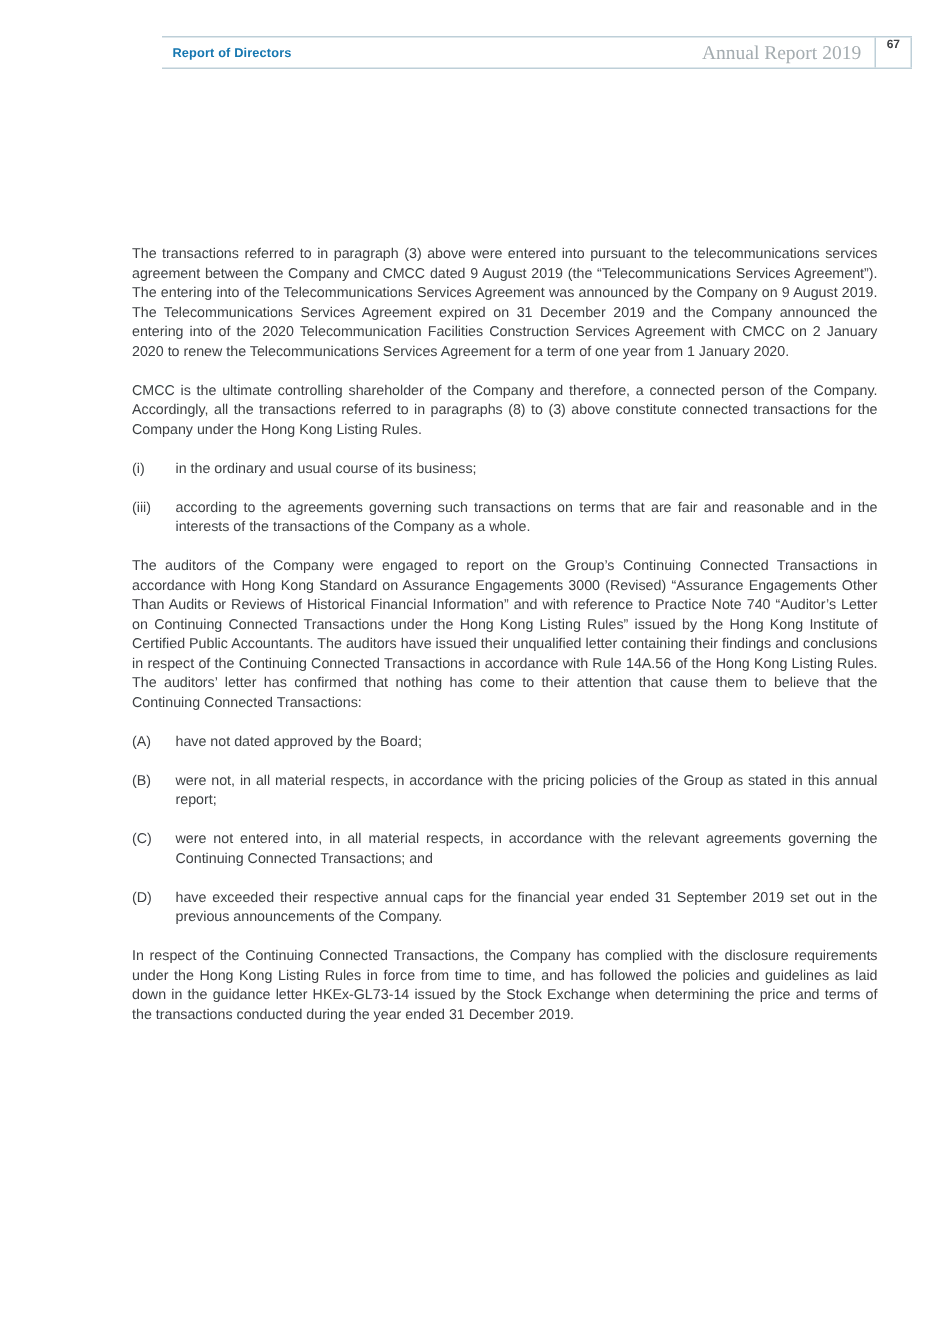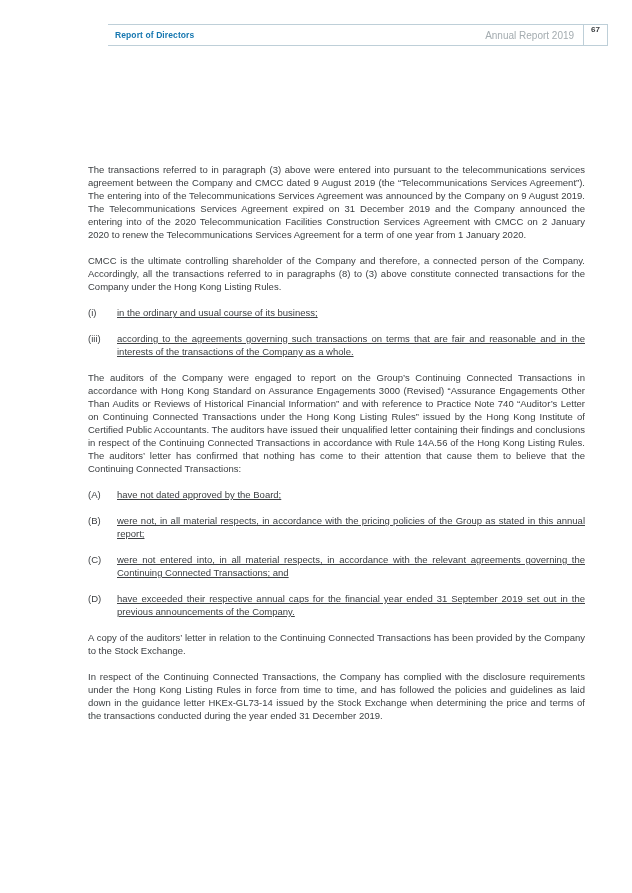--- a/index.html
+++ b/index.html
@@ -30,23 +30,24 @@
     color: #1677b0;
     font-weight: bold;
     font-size: 8.5px;
     letter-spacing: 0.1px;
     align-self: center;
     padding-left: 7px;
   }
   .header-spacer { flex: 1; }
   .report-name {
     color: #a4acb0;
-    font-size: 10px;
+    font-size: 13px;
     align-self: center;
     padding-right: 9px;
+    font-family: Liberation Serif, serif;
   }
   .page-number-cell {
     border-left: 1px solid #becfd8;
     border-right: 1px solid #becfd8;
     display: flex;
     align-items: flex-start;
     padding: 0 7px;
   }
   .page-number {
     font-size: 8px;
@@ -71,21 +72,20 @@
     display: flex;
     margin-bottom: 13px;
   }
   .list-marker {
     width: 29px;
     flex-shrink: 0;
   }
   .list-text {
     flex: 1;
     text-align: justify;
-    text-decoration: underline;
   }
 </style>
 </head>
 <body>
 
 <div class="page">
 
   <div class="running-header">
     <span class="header-title">Report of Directors</span>
     <span class="header-spacer"></span>
@@ -123,19 +123,18 @@
     </div>
     <div class="list-item">
       <span class="list-marker">(C)</span>
       <span class="list-text">were not entered into, in all material respects, in accordance with the relevant agreements governing the Continuing Connected Transactions; and</span>
     </div>
     <div class="list-item">
       <span class="list-marker">(D)</span>
       <span class="list-text">have exceeded their respective annual caps for the financial year ended 31 September 2019 set out in the previous announcements of the Company.</span>
     </div>
 
-    <p class="para">A copy of the auditors’ letter in relation to the Continuing Connected Transactions has been provided by the Company to the Stock Exchange.</p>
 
     <p class="para">In respect of the Continuing Connected Transactions, the Company has complied with the disclosure requirements under the Hong Kong Listing Rules in force from time to time, and has followed the policies and guidelines as laid down in the guidance letter HKEx-GL73-14 issued by the Stock Exchange when determining the price and terms of the transactions conducted during the year ended 31 December 2019.</p>
 
   </div>
 
 </div>
 
 </body></html>

